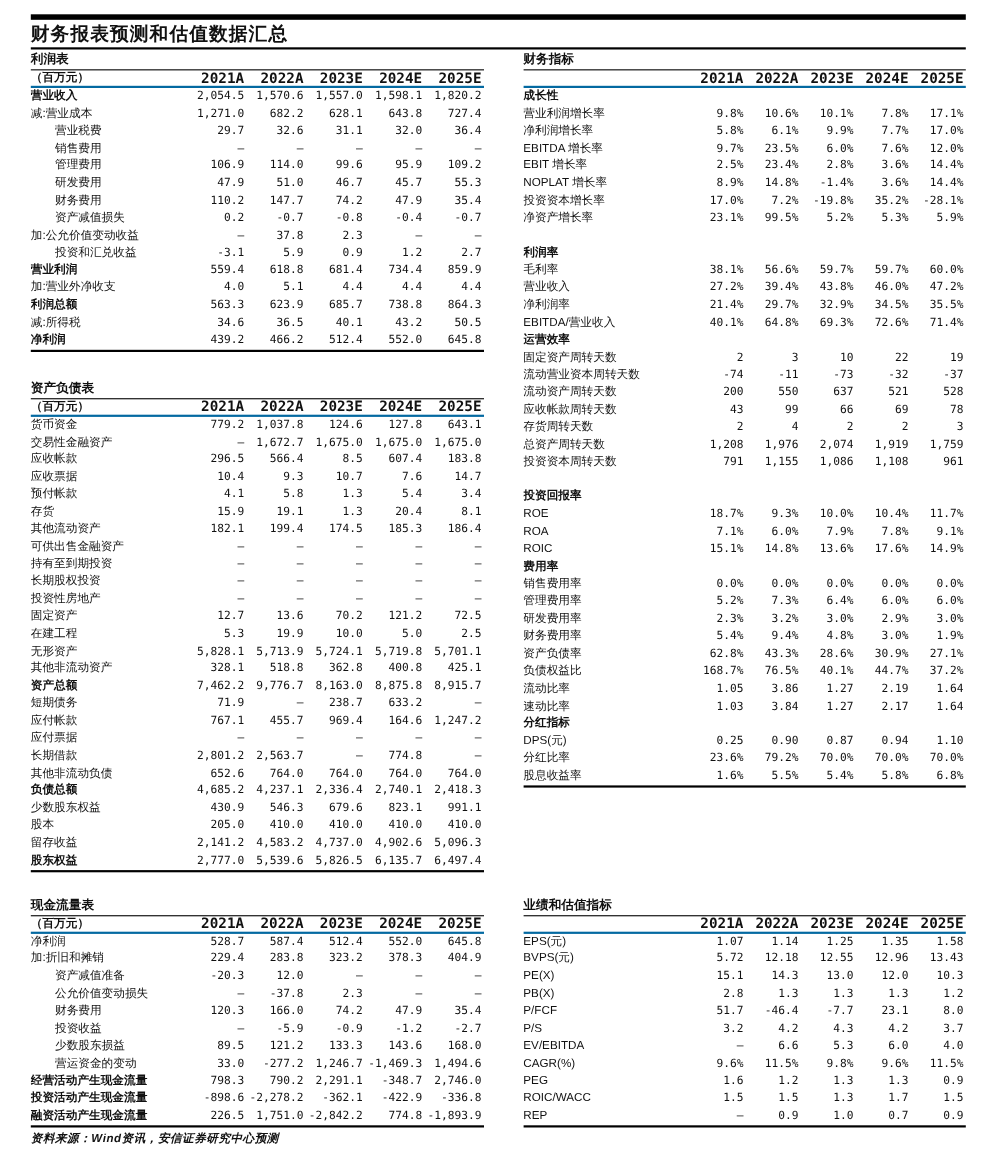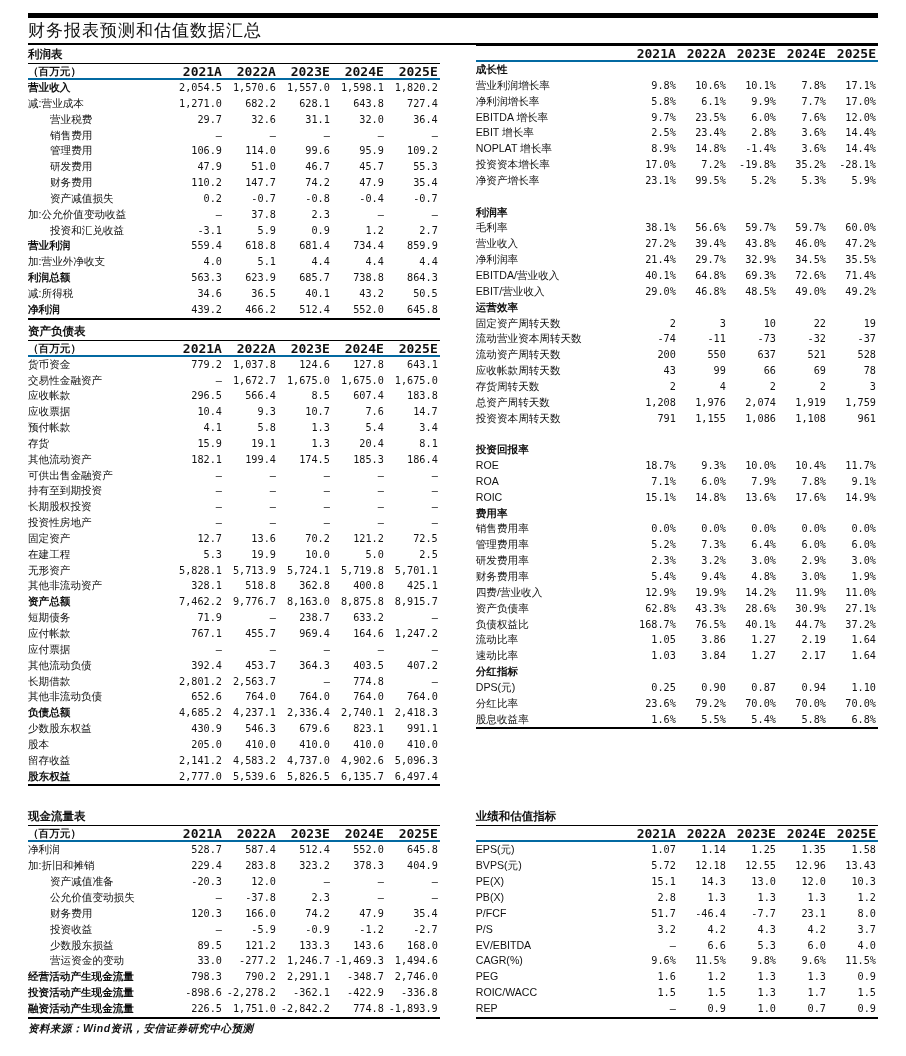--- a/index.html
+++ b/index.html
@@ -6,21 +6,21 @@
   html, body { background: #fff; }
   body {
     width: 906px; height: 1056px;
     color: #111;
     font-family: "Liberation Sans", "DejaVu Sans", sans-serif;
     overflow: hidden;
   }
   .page { padding: 6px 28px 0 28px; }
   .top-rule { height: 5px; background: #000; margin-top: 7px; }
   .page-title {
-    font-size: 17px; font-weight: normal; letter-spacing: 1px;
+    font-size: 17px; font-weight: bold; letter-spacing: 1px;
     padding: 3px 0 2px 0; line-height: 20px;
   }
   .title-rule { border-bottom: 2.5px solid #000; }
 
   .columns { display: flex; gap: 40px; }
   .col-left  { width: 432px; }
   .col-right { width: 422px; margin-left: -4px; }
 
   .table-title { font-weight: bold; font-size: 11.5px; height: 18px; line-height: 19px; }
 
@@ -45,21 +45,21 @@
   .cell.num {
     text-align: right; padding-right: 2px;
     font-family: "DejaVu Sans Mono", "Liberation Mono", monospace;
     font-size: 10.2px;
     font-variant-numeric: tabular-nums;
   }
   .thead .cell.num { font-size: 13px; }
   .cell.label.indent { padding-left: 22px; }
   .cell.label.bold, .cell.label.section { font-weight: bold; }
 
-  .mt-gap { margin-top: 2px; }
+  .mt-gap { margin-top: 24px; }
   .bottom-section { margin-top: 21px; justify-content: flex-end; }
 
   .source-note {
     margin-top: 3px;
     font-size: 10.5px; font-weight: bold; font-style: italic;
     letter-spacing: 0.5px;
   }
 </style>
 </head>
 <body>
@@ -369,28 +369,20 @@
             </div>
             <div class="row">
               <div class="cell label">应付票据</div>
               <div class="cell num">–</div>
               <div class="cell num">–</div>
               <div class="cell num">–</div>
               <div class="cell num">–</div>
               <div class="cell num">–</div>
             </div>
             <div class="row">
-              <div class="cell label">其他流动负债</div>
-              <div class="cell num">392.4</div>
-              <div class="cell num">453.7</div>
-              <div class="cell num">364.3</div>
-              <div class="cell num">403.5</div>
-              <div class="cell num">407.2</div>
-            </div>
-            <div class="row">
               <div class="cell label">长期借款</div>
               <div class="cell num">2,801.2</div>
               <div class="cell num">2,563.7</div>
               <div class="cell num">–</div>
               <div class="cell num">774.8</div>
               <div class="cell num">–</div>
             </div>
             <div class="row">
               <div class="cell label">其他非流动负债</div>
               <div class="cell num">652.6</div>
@@ -439,20 +431,21 @@
               <div class="cell num">6,135.7</div>
               <div class="cell num">6,497.4</div>
             </div>
           </div>
       </div>
 
     </div>
     <div class="col-right">
 
       <div class="fin-table">
+        <div class="table-title">财务指标</div>
         <div class="thead">
             <div class="row">
               <div class="cell label"></div>
               <div class="cell num">2021A</div>
               <div class="cell num">2022A</div>
               <div class="cell num">2023E</div>
               <div class="cell num">2024E</div>
               <div class="cell num">2025E</div>
             </div>
           </div>
@@ -563,28 +556,20 @@
             </div>
             <div class="row">
               <div class="cell label">EBITDA/营业收入</div>
               <div class="cell num">40.1%</div>
               <div class="cell num">64.8%</div>
               <div class="cell num">69.3%</div>
               <div class="cell num">72.6%</div>
               <div class="cell num">71.4%</div>
             </div>
             <div class="row">
-              <div class="cell label">EBIT/营业收入</div>
-              <div class="cell num">29.0%</div>
-              <div class="cell num">46.8%</div>
-              <div class="cell num">48.5%</div>
-              <div class="cell num">49.0%</div>
-              <div class="cell num">49.2%</div>
-            </div>
-            <div class="row">
               <div class="cell label section">运营效率</div>
               <div class="cell num"></div>
               <div class="cell num"></div>
               <div class="cell num"></div>
               <div class="cell num"></div>
               <div class="cell num"></div>
             </div>
             <div class="row">
               <div class="cell label">固定资产周转天数</div>
               <div class="cell num">2</div>
@@ -715,28 +700,20 @@
             </div>
             <div class="row">
               <div class="cell label">财务费用率</div>
               <div class="cell num">5.4%</div>
               <div class="cell num">9.4%</div>
               <div class="cell num">4.8%</div>
               <div class="cell num">3.0%</div>
               <div class="cell num">1.9%</div>
             </div>
             <div class="row">
-              <div class="cell label">四费/营业收入</div>
-              <div class="cell num">12.9%</div>
-              <div class="cell num">19.9%</div>
-              <div class="cell num">14.2%</div>
-              <div class="cell num">11.9%</div>
-              <div class="cell num">11.0%</div>
-            </div>
-            <div class="row">
               <div class="cell label">资产负债率</div>
               <div class="cell num">62.8%</div>
               <div class="cell num">43.3%</div>
               <div class="cell num">28.6%</div>
               <div class="cell num">30.9%</div>
               <div class="cell num">27.1%</div>
             </div>
             <div class="row">
               <div class="cell label">负债权益比</div>
               <div class="cell num">168.7%</div>

